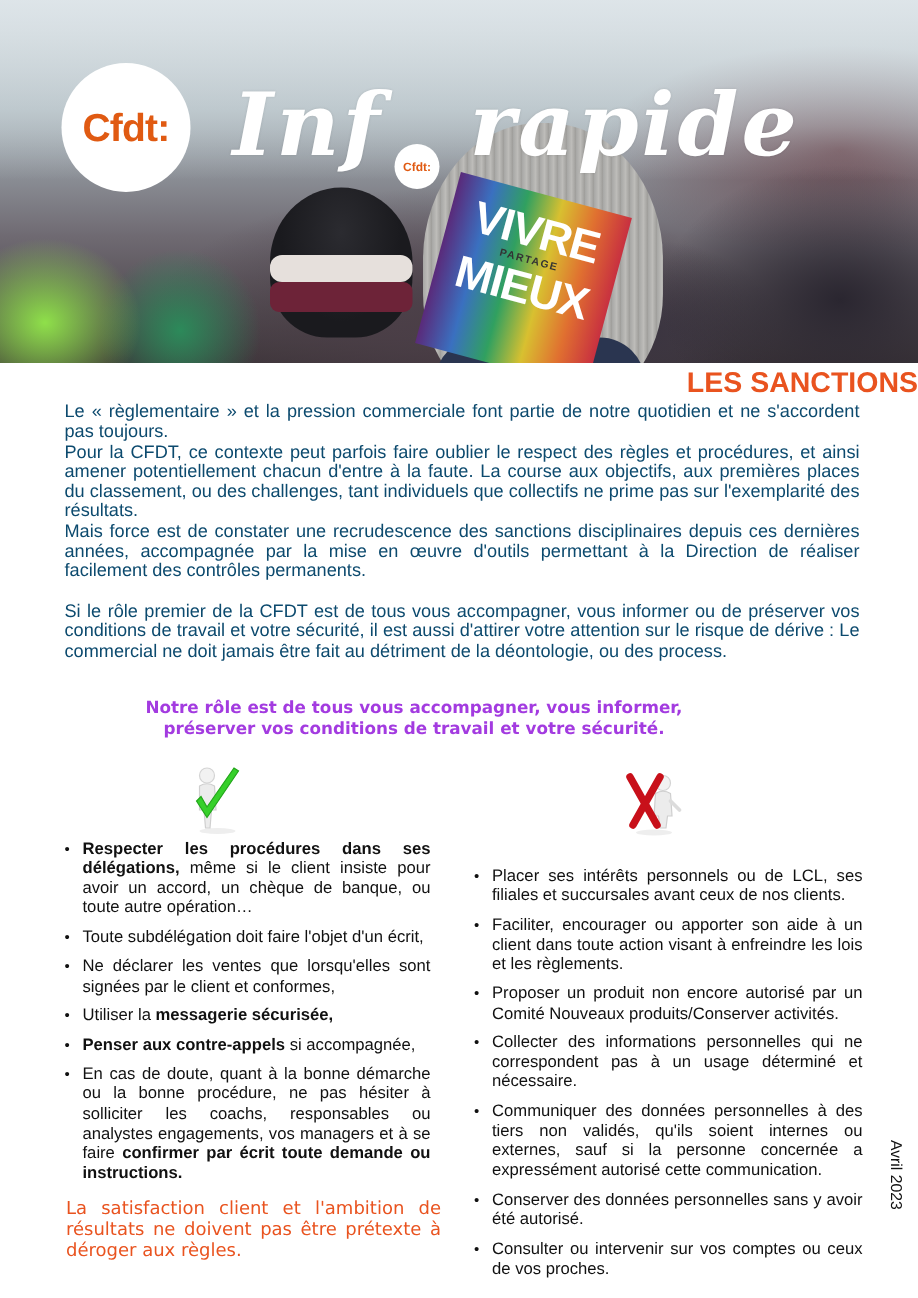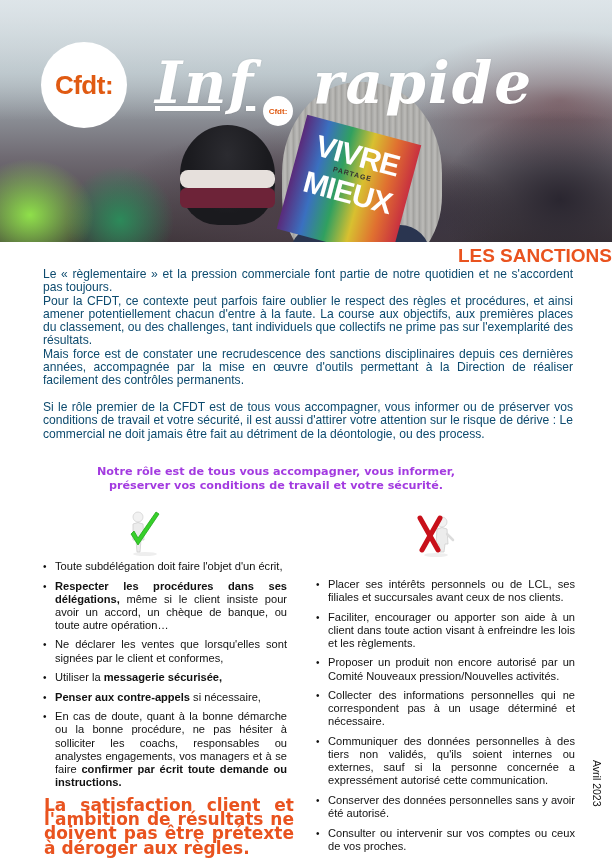--- a/index.html
+++ b/index.html
@@ -47,21 +47,20 @@
     .cfdt-logo {
       position: absolute; left: 41px; top: 42px; width: 86px; height: 86px; border-radius: 50%;
       background: #fff; color: #e05a12; font-weight: bold; font-size: 26px;
       display: flex; align-items: center; justify-content: center; letter-spacing: -0.5px;
     }
     .banner-title {
       position: absolute; top: 48px; left: 155px; color: #fff;
       font-family: "DejaVu Serif", serif; font-style: italic; font-weight: bold;
       font-size: 58px; line-height: 70px; letter-spacing: 2px;
       text-shadow: 0 0 2px rgba(0,0,0,0.1);
-      text-decoration: underline;
     }
     .banner-title .part2 { position: absolute; left: 158px; top: 0; white-space: nowrap; text-align: right; }
     .cfdt-mini {
       position: absolute; left: 263px; top: 96px; width: 30px; height: 30px; border-radius: 50%;
       background: #fff; color: #e05a12; font-weight: bold; font-size: 8px;
       display: flex; align-items: center; justify-content: center;
     }
 
     
     .title {
@@ -88,22 +87,22 @@
     .col { position: absolute; top: 560px; font-size: 11.1px; line-height: 13.1px; color: #111; }
     .col-left { left: 42px; width: 245px; }
     .col-right { left: 315px; width: 260px; margin-top: 18px; }
     .col ul { list-style: none; }
     .col li { position: relative; padding-left: 13px; text-align: justify; margin-bottom: 6.5px; }
     .col li::before { content: "•"; position: absolute; left: 1px; top: 0; font-size: 10px; }
     .col li .b { font-weight: bold; }
 
     .closing {
       position: absolute; top: 798px; left: 44px; width: 250px; text-align: justify;
-      color: #e9531f; font-family: "DejaVu Sans", sans-serif; font-weight: bold;
-      font-size: 17px; line-height: 14.2px;
+      color: #e9531f; font-family: "DejaVu Sans", sans-serif; font-weight: normal;
+      font-size: 12px; line-height: 14.2px;
     }
 
     .date-vertical {
       position: absolute; left: 589px; top: 760px; width: 14px; height: 60px;
       writing-mode: vertical-rl; font-size: 10.5px; color: #111; white-space: nowrap;
     }
   </style>
 </head>
 <body>
 
@@ -163,47 +162,47 @@
     <path d="M21 19 Q26 16 31 19 L32 34 L29 34 L28 42 L24 42 L23 34 L20 34 Z" fill="#ececec" stroke="#cfcfcf" stroke-width="0.8"></path>
     <path d="M31 24 L37 30" stroke="#dcdcdc" stroke-width="2.5" stroke-linecap="round"></path>
     <path d="M4 8 L22 40" stroke="#c8101a" stroke-width="5" stroke-linecap="round"></path>
     <path d="M24 8 L6 40" stroke="#c8101a" stroke-width="5" stroke-linecap="round"></path>
   </svg>
 </div>
 
 <div class="col col-left">
   <ul>
     <li>
+      <span class="b">Respecter les procédures dans ses délégations,</span><span> même si le client insiste pour avoir un accord, un chèque de banque, ou toute autre opération…</span>
+    </li>
+    <li>
       <span>Toute subdélégation doit faire l'objet d'un écrit,</span>
     </li>
     <li>
-      <span class="b">Respecter les procédures dans ses délégations,</span><span> même si le client insiste pour avoir un accord, un chèque de banque, ou toute autre opération…</span>
-    </li>
-    <li>
       <span>Ne déclarer les ventes que lorsqu'elles sont signées par le client et conformes,</span>
     </li>
     <li>
       <span>Utiliser la </span><span class="b">messagerie sécurisée,</span>
     </li>
     <li>
-      <span class="b">Penser aux contre-appels</span><span> si nécessaire,</span>
+      <span class="b">Penser aux contre-appels</span><span> si accompagnée,</span>
     </li>
     <li>
       <span>En cas de doute, quant à la bonne démarche ou la bonne procédure, ne pas hésiter à solliciter les coachs, responsables ou analystes engagements, vos managers et à se faire </span><span class="b">confirmer par écrit toute demande ou instructions.</span>
     </li>
   </ul>
 </div>
 
 <div class="closing">La satisfaction client et l'ambition de résultats ne doivent pas être prétexte à déroger aux règles.</div>
 
 <div class="col col-right">
   <ul>
     <li>Placer ses intérêts personnels ou de LCL, ses filiales et succursales avant ceux de nos clients.</li>
     <li>Faciliter, encourager ou apporter son aide à un client dans toute action visant à enfreindre les lois et les règlements.</li>
-    <li>Proposer un produit non encore autorisé par un Comité Nouveaux pression/Nouvelles activités.</li>
+    <li>Proposer un produit non encore autorisé par un Comité Nouveaux produits/Conserver activités.</li>
     <li>Collecter des informations personnelles qui ne correspondent pas à un usage déterminé et nécessaire.</li>
     <li>Communiquer des données personnelles à des tiers non validés, qu'ils soient internes ou externes, sauf si la personne concernée a expressément autorisé cette communication.</li>
     <li>Conserver des données personnelles sans y avoir été autorisé.</li>
     <li>Consulter ou intervenir sur vos comptes ou ceux de vos proches.</li>
   </ul>
 </div>
 
 <div class="date-vertical">Avril 2023</div>
 
 </body></html>

